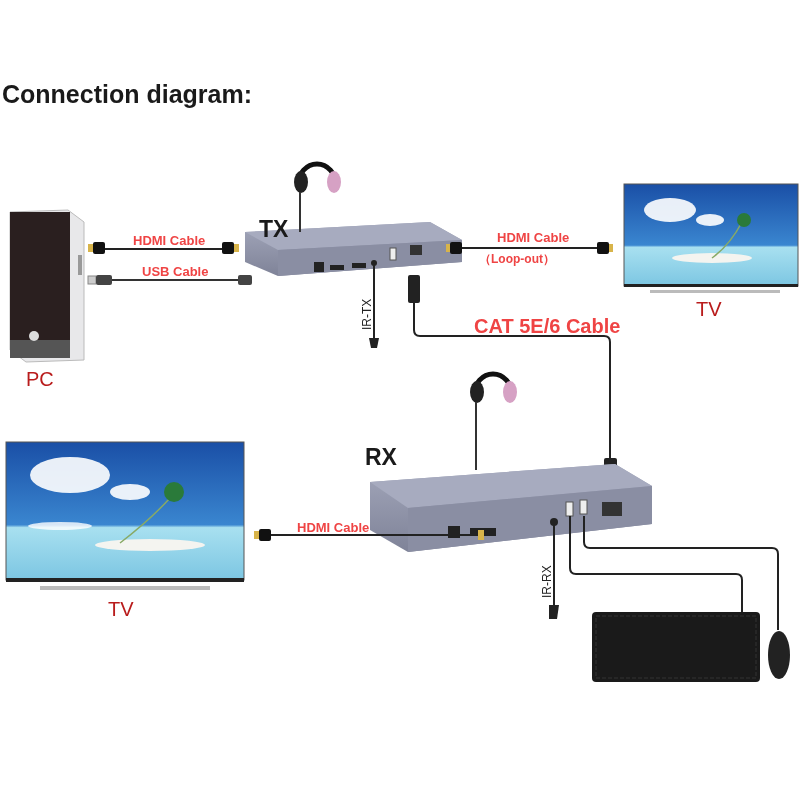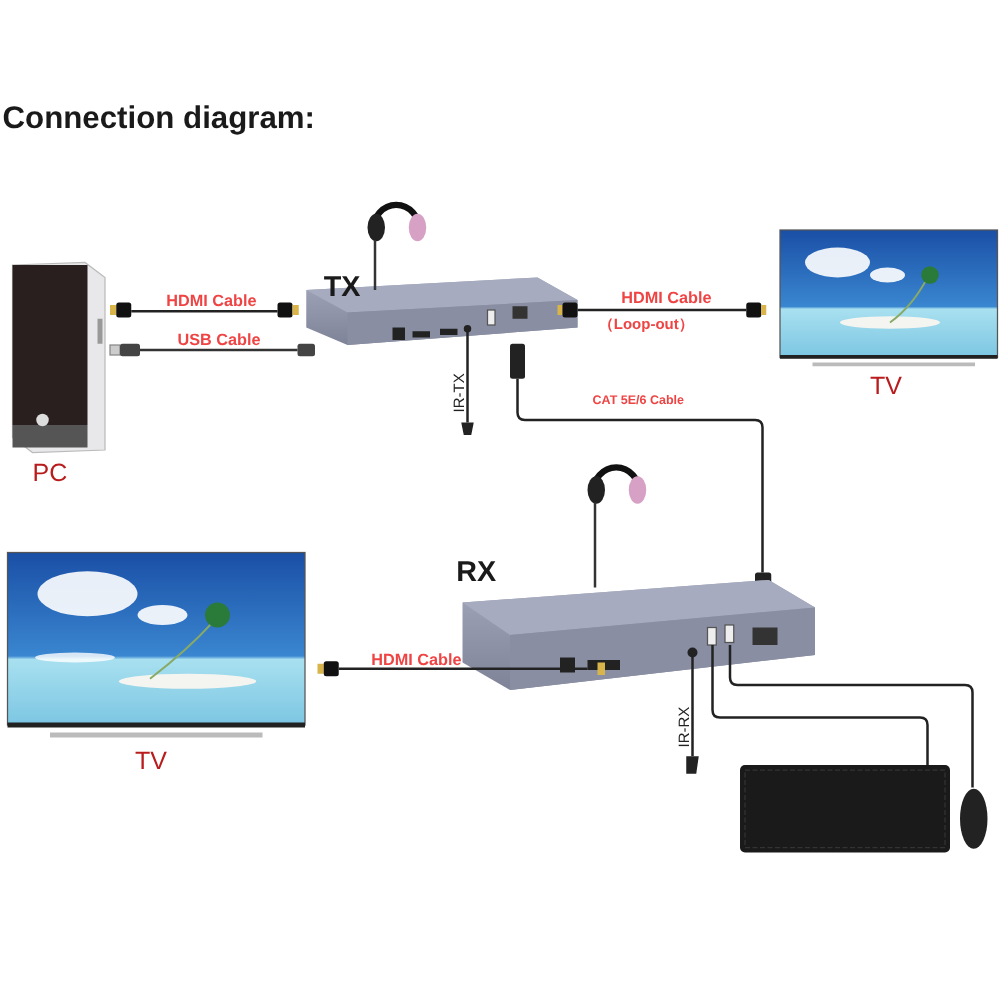--- a/index.html
+++ b/index.html
@@ -153,17 +153,17 @@
 <div class="abs dev-lbl" style="left:243px;top:216px;margin-left:16px;">TX</div>
 <div class="abs dev-lbl" style="left:365px;top:444px;">RX</div>
 <div class="abs big" style="left:26px;top:368px;text-align:center;">PC</div>
 <div class="abs big" style="left:696px;top:298px;">TV</div>
 <div class="abs big" style="left:108px;top:598px;">TV</div>
 
 <div class="abs lbl" style="left:133px;top:233px;">HDMI Cable</div>
 <div class="abs lbl" style="left:142px;top:264px;">USB Cable</div>
 <div class="abs lbl" style="left:497px;top:230px;">HDMI Cable</div>
 <div class="abs lbl" style="left:479px;top:251px;font-size:12px;">（Loop-out）</div>
-<div class="abs lbl" style="left:474px;top:315px;font-size:10px;">CAT 5E/6 Cable</div>
+<div class="abs lbl" style="left:474px;top:315px;font-size:20px;">CAT 5E/6 Cable</div>
 <div class="abs lbl" style="left:297px;top:520px;">HDMI Cable</div>
 
 <div class="abs vert" style="left:360px;top:330px;">IR-TX</div>
 <div class="abs vert" style="left:540px;top:598px;">IR-RX</div>
 
 </body></html>

